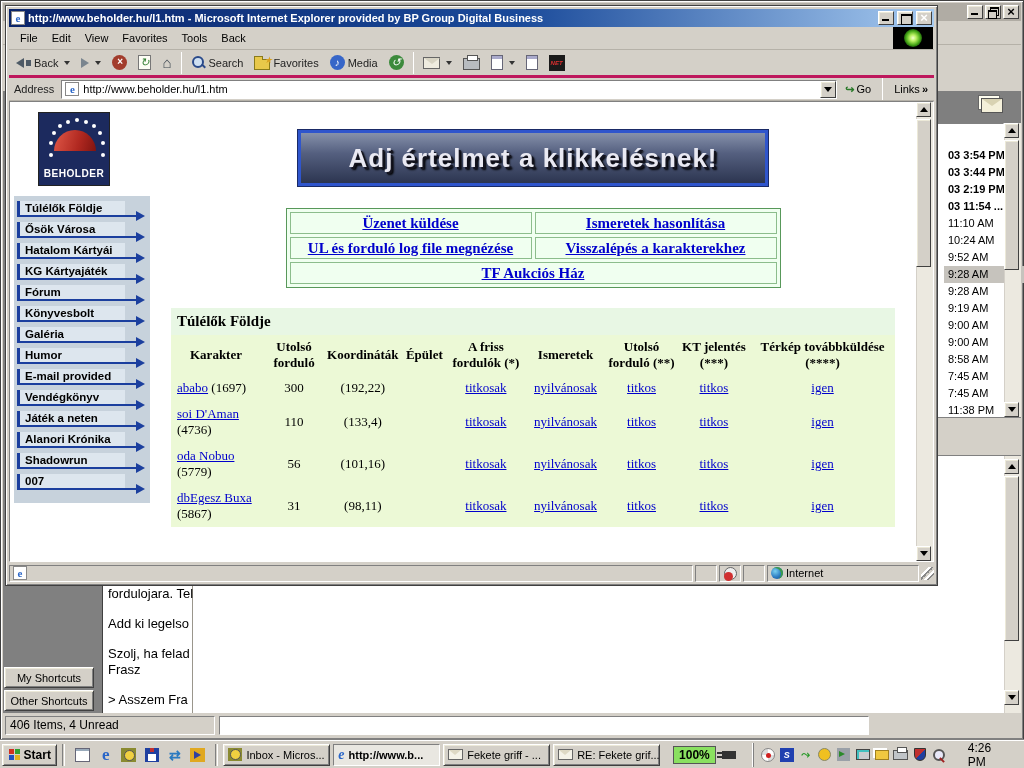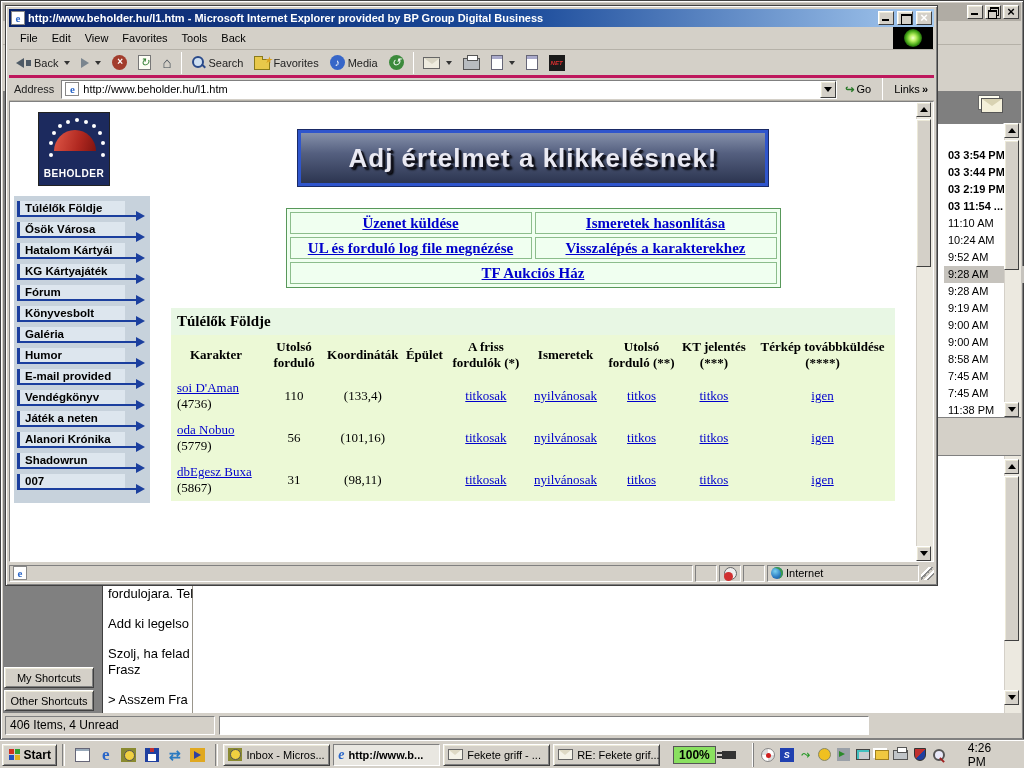--- a/index.html
+++ b/index.html
@@ -431,20 +431,31 @@
             <th>Utolsó forduló</th>
             <th>Koordináták</th>
             <th>Épület</th>
             <th>A friss fordulók (*)</th>
             <th>Ismeretek</th>
             <th>Utolsó forduló (**)</th>
             <th>KT jelentés (***)</th>
             <th>Térkép továbbküldése (****)</th>
           </tr>
           <tr>
+            <td><a href="#">ababo</a> <span>(1697)</span></td>
+            <td>300</td>
+            <td>(192,22)</td>
+            <td></td>
+            <td><a href="#">titkosak</a></td>
+            <td><a href="#">nyilvánosak</a></td>
+            <td><a href="#">titkos</a></td>
+            <td><a href="#">titkos</a></td>
+            <td><a href="#">igen</a></td>
+          </tr>
+          <tr>
             <td><a href="#">soi D'Aman</a> <span>(4736)</span></td>
             <td>110</td>
             <td>(133,4)</td>
             <td></td>
             <td><a href="#">titkosak</a></td>
             <td><a href="#">nyilvánosak</a></td>
             <td><a href="#">titkos</a></td>
             <td><a href="#">titkos</a></td>
             <td><a href="#">igen</a></td>
           </tr>

